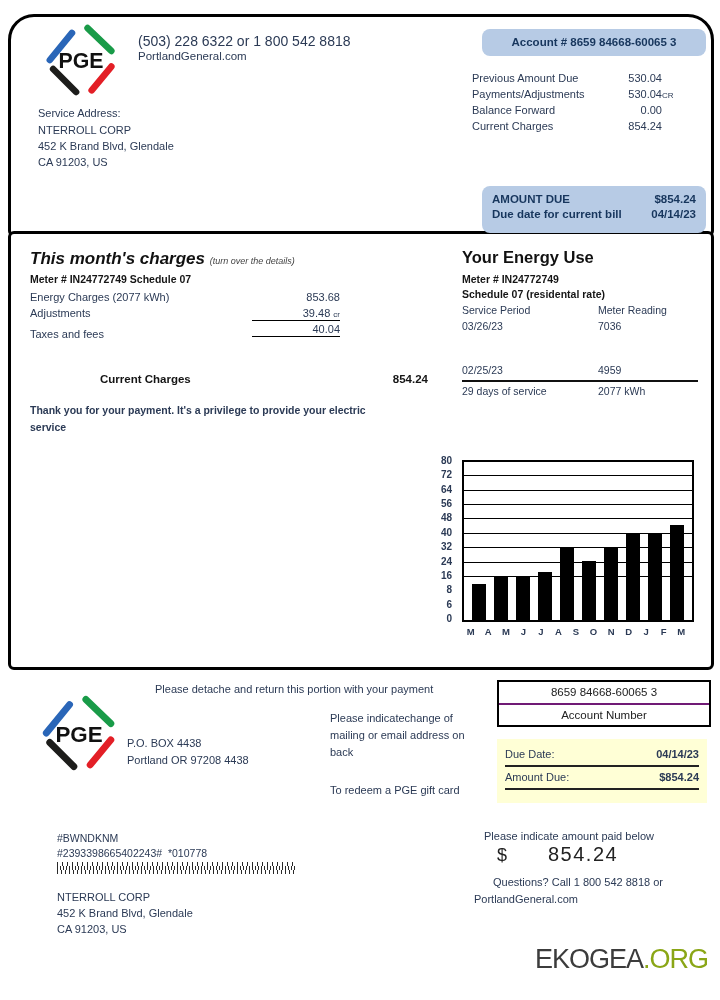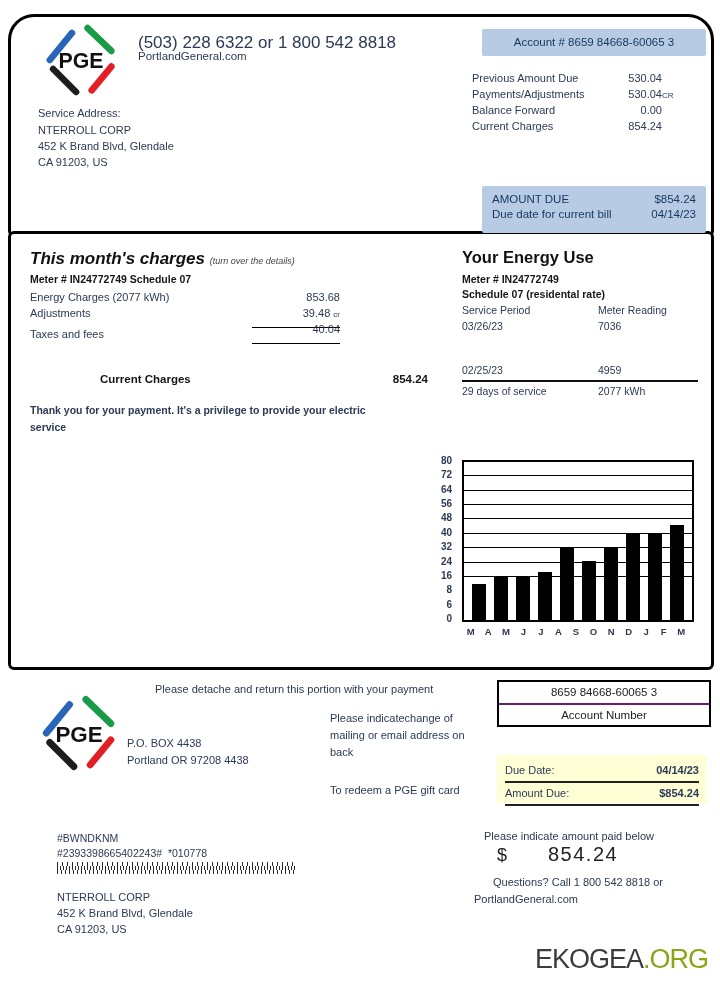--- a/index.html
+++ b/index.html
@@ -1,30 +1,30 @@
 <!DOCTYPE html>
 <html><head>
 <meta charset="utf-8">
 <style>
   html,body{margin:0;padding:0;background:#fff;}
   .page{position:relative;width:720px;height:1000px;background:#fff;overflow:hidden;
         font-family:"Liberation Sans",sans-serif;color:#2b3a55;font-size:11px;}
   .abs{position:absolute;}
   .box{position:absolute;border:3px solid #000;background:#fff;}
-  .pill{position:absolute;background:#b7cbe5;border-radius:2px;color:#17365d;font-weight:normal;}
+  .pill{position:absolute;background:#b7cbe5;border-radius:8px;color:#17365d;font-weight:bold;}
   .bold{font-weight:bold;}
   .blackish{color:#151515;}
   .h1{font-size:17px;font-weight:bold;color:#111;}
   .h2{font-size:16.5px;font-weight:bold;color:#111;}
   .small-note{font-size:9px;font-weight:normal;color:#444;}
   .row{display:flex;justify-content:space-between;}
   .charge-row{position:relative;height:16px;}
   .charge-label{position:absolute;left:0;top:2px;}
   .charge-val{position:absolute;left:222px;width:88px;top:2px;text-align:right;}
-  .uline{border-bottom:1.5px solid #000;padding-bottom:8px;}
+  .uline{border-bottom:1.5px solid #000;padding-bottom:1px;}
   .suffix{font-size:8px;}
   .gridline{position:absolute;left:0;width:100%;height:0;border-top:1.5px solid #000;}
   .bar{position:absolute;bottom:0;background:#000;}
   .ytick{position:absolute;left:0;width:27px;text-align:right;font-size:10px;font-weight:bold;transform:translateY(-50%);}
   .xtick{position:absolute;top:0;font-size:9.5px;font-weight:bold;transform:translateX(-50%);}
   .bc{width:238px;}
   .bc div{height:4px;}
   .bc .t{background:repeating-linear-gradient(90deg,#2a2a2a 0 1px,transparent 1px 5px);}
   .bc .m{background:repeating-linear-gradient(90deg,#2a2a2a 0 1px,transparent 1px 3px);}
   .bc .b{background:repeating-linear-gradient(90deg,#2a2a2a 0 1px,transparent 1px 4px);}
@@ -46,21 +46,21 @@
   <div class="box" style="left:8px;top:231px;width:700px;height:433px;border-radius:6px;"></div>
 
   <svg class="abs" style="left:40px;top:18px;" width="82" height="84" viewBox="0 0 100 100">
     <line x1="12" y1="50" x2="39" y2="17" stroke="#2a66b8" stroke-width="8" stroke-linecap="round"></line>
     <line x1="58" y1="11" x2="87" y2="39" stroke="#199b48" stroke-width="8" stroke-linecap="round"></line>
     <line x1="87" y1="58" x2="63" y2="87" stroke="#e31f26" stroke-width="8" stroke-linecap="round"></line>
     <line x1="16" y1="61" x2="44" y2="89" stroke="#1d1d1b" stroke-width="8" stroke-linecap="round"></line>
     <text x="50" y="60" text-anchor="middle" font-family="Liberation Sans, sans-serif" font-size="26" font-weight="bold" fill="#111">PGE</text>
   </svg>
 
-  <div class="abs" style="left:138px;top:33px;font-size:17px;">(503) 228 6322 or 1 800 542 8818</div>
+  <div class="abs" style="left:138px;top:33px;font-size:14px;">(503) 228 6322 or 1 800 542 8818</div>
   <div class="abs" style="left:138px;top:50px;font-size:11.5px;">PortlandGeneral.com</div>
 
   <div class="abs" style="left:38px;top:107px;">Service Address:</div>
   <div class="abs" style="left:38px;top:124px;">NTERROLL CORP</div>
   <div class="abs" style="left:38px;top:140px;">452 K Brand Blvd, Glendale</div>
   <div class="abs" style="left:38px;top:156px;">CA 91203, US</div>
 
   <div class="pill" style="left:482px;top:29px;width:224px;height:27px;line-height:27px;text-align:center;font-size:11.5px;">
     <span>Account #  8659 84668-60065 3</span>
   </div>
@@ -212,21 +212,21 @@
   <div class="abs" style="left:330px;top:712px;">Please indicatechange of</div>
   <div class="abs" style="left:330px;top:729px;">mailing or email address on</div>
   <div class="abs" style="left:330px;top:746px;">back</div>
   <div class="abs" style="left:330px;top:784px;">To redeem a PGE gift card</div>
 
   <div class="abs acct2" style="left:497px;top:680px;width:210px;">
     <div class="r1">8659 84668-60065 3</div>
     <div class="r2">Account Number</div>
   </div>
 
-  <div class="abs ybox" style="left:497px;top:739px;width:210px;height:48px;margin-top:16px;">
+  <div class="abs ybox" style="left:497px;top:739px;width:210px;height:64px;">
     <div class="yrow" style="margin-top:5px;">
       <span>Due Date:</span>
       <span class="bold">04/14/23</span>
     </div>
     <div class="yrow">
       <span>Amount Due:</span>
       <span class="bold">$854.24</span>
     </div>
   </div>
 

